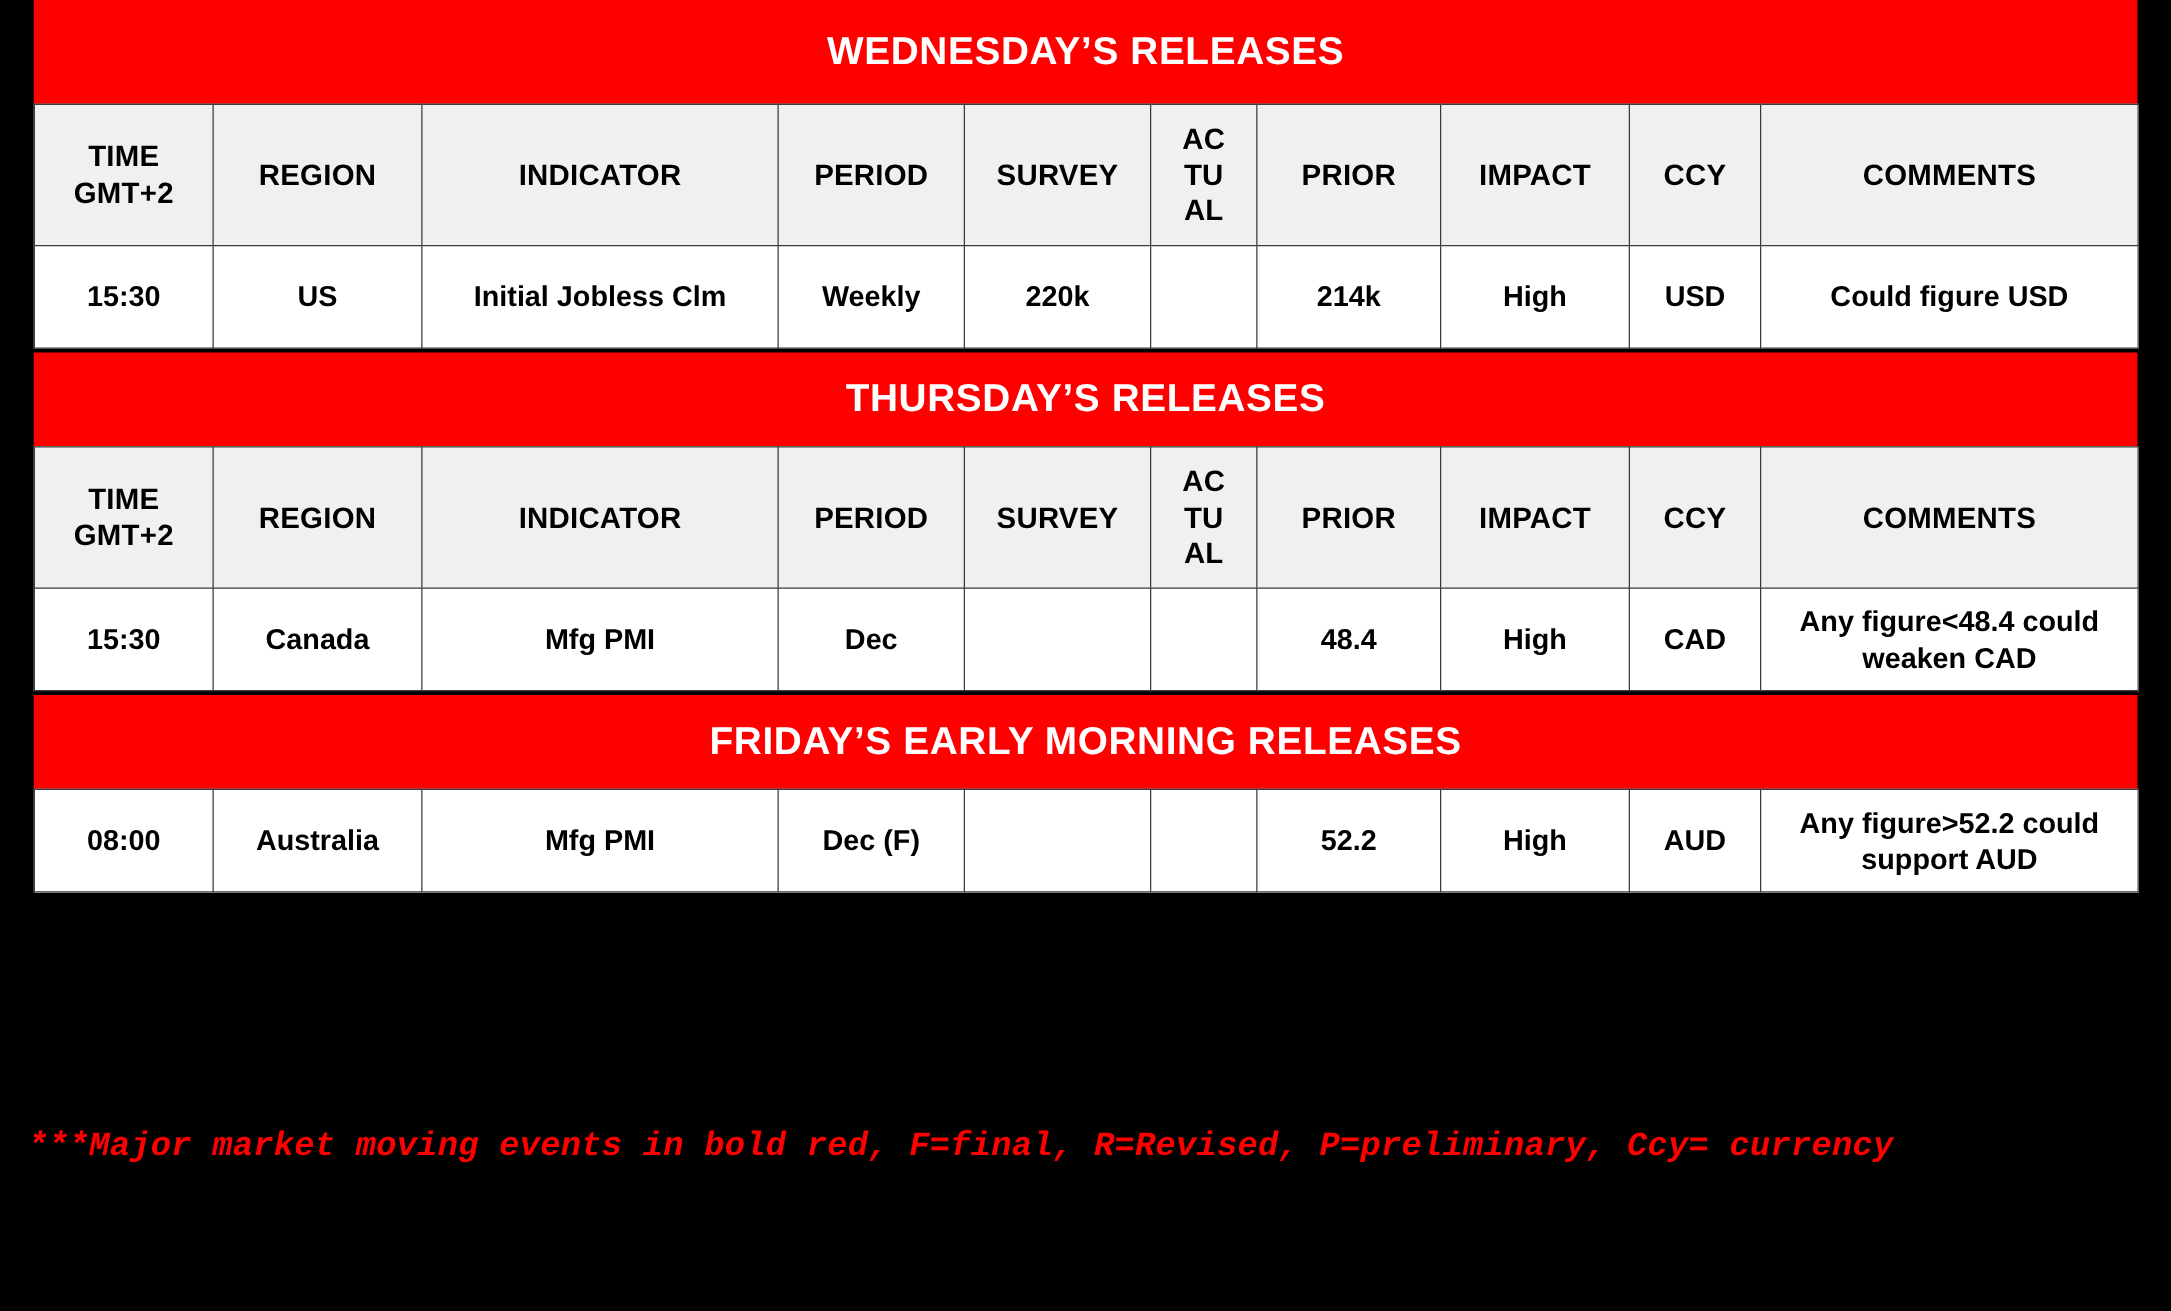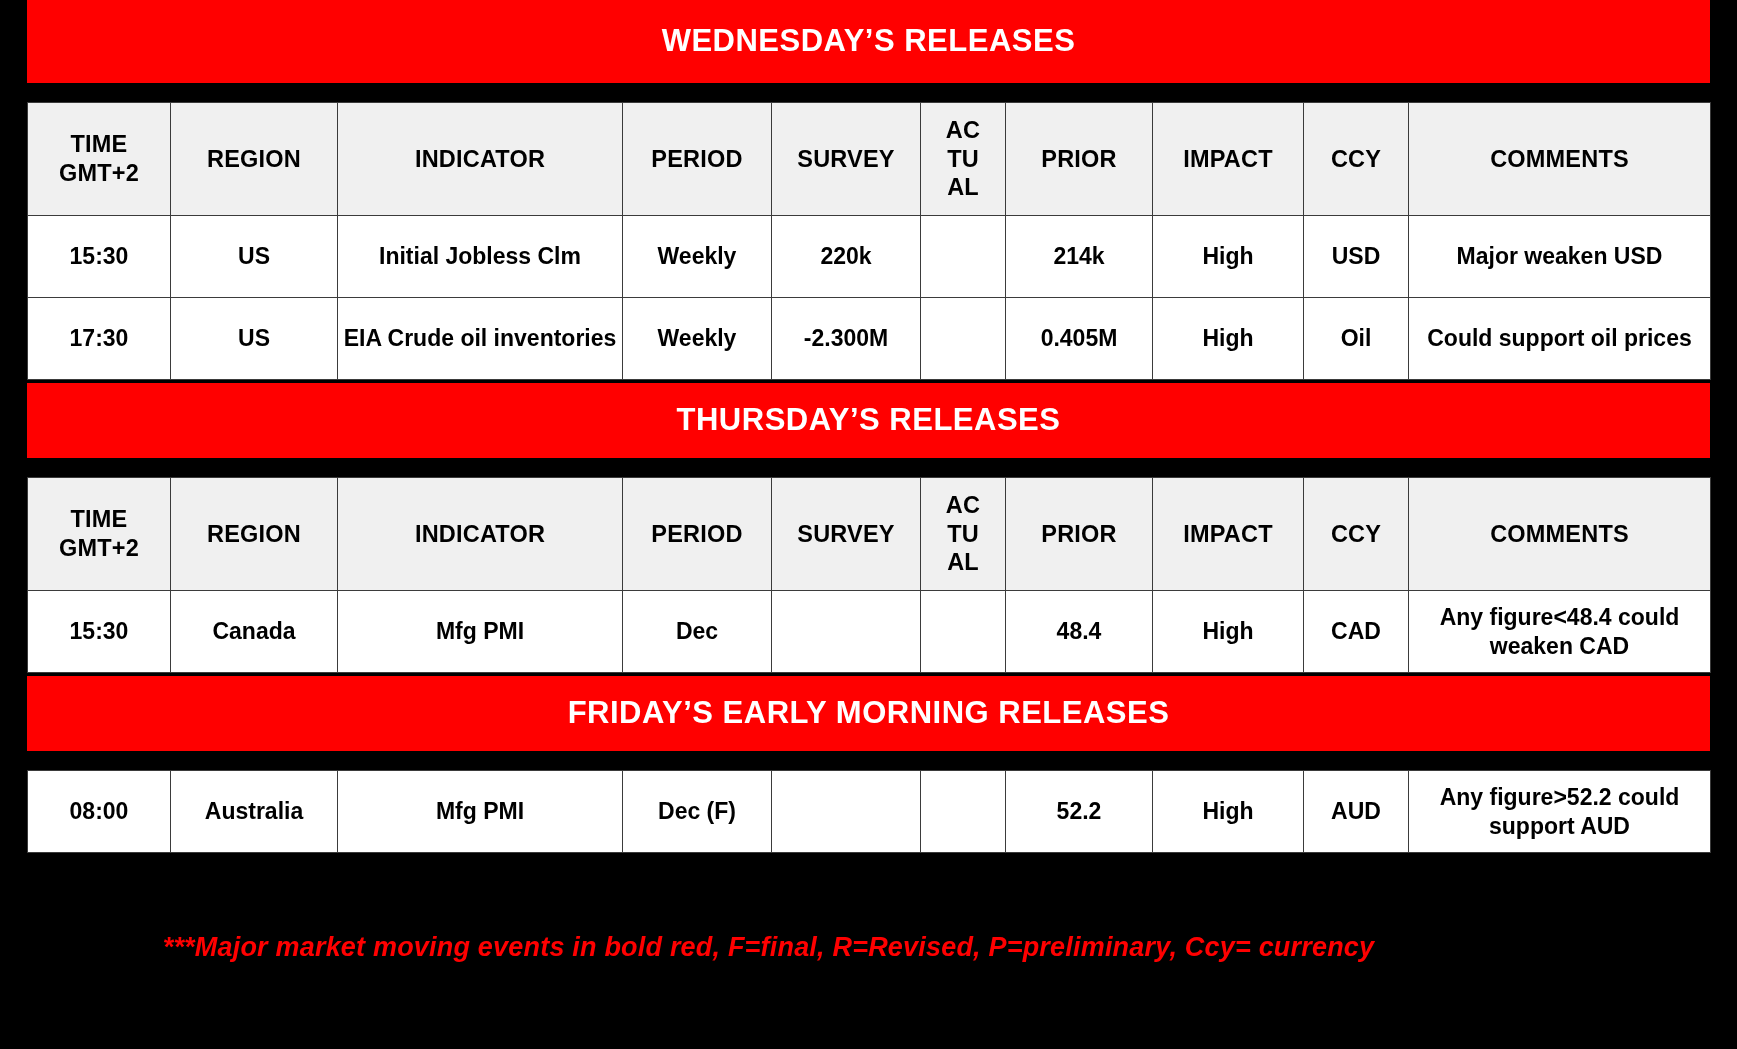--- a/index.html
+++ b/index.html
@@ -43,21 +43,20 @@
   }
   .banner-tall { height: 83px; }
   .banner-mid  { height: 75px; }
 
   
   table.rel {
     border-collapse: collapse;
     table-layout: fixed;
     width: 1683px;
     background: #FFFFFF;
-    margin-top: 19px;
   }
   table.rel td, table.rel th {
     border: 1px solid #3b3b3b;
     box-sizing: border-box;
     text-align: center;
     vertical-align: middle;
     font-size: 23px;
     color: #000000;
     padding: 2px 4px;
     line-height: 1.22;
@@ -85,29 +84,29 @@
   col.c-impact  { width: 151px; }
   col.c-ccy     { width: 105px; }
   col.c-comment { width: 302px; }
 
   .gap { height: 3px; background: #000000; }
 
   
   .footnote {
     position: absolute;
     left: 0;
-    top: 932px;
+    top: 903px;
     width: 1537px;
     text-align: center;
     color: #FF0000;
     font-weight: bold;
     font-style: italic;
     font-size: 27px;
     letter-spacing: 0.2px;
-    font-family: Liberation Sans, sans-serif;
+    font-family: Liberation Mono, monospace;
   }
 </style>
 </head>
 <body>
 
 <div id="page">
   <div class="board">
 
     <div class="banner banner-tall">WEDNESDAY’S RELEASES</div>
 
@@ -149,33 +148,21 @@
         <tr>
           <td>15:30</td>
           <td>US</td>
           <td>Initial Jobless Clm</td>
           <td>Weekly</td>
           <td>220k</td>
           <td></td>
           <td>214k</td>
           <td>High</td>
           <td>USD</td>
-          <td>Major weaken USD</td>
-        </tr>
-        <tr>
-          <td>17:30</td>
-          <td>US</td>
-          <td>EIA Crude oil inventories</td>
-          <td>Weekly</td>
-          <td>-2.300M</td>
-          <td></td>
-          <td>0.405M</td>
-          <td>High</td>
-          <td>Oil</td>
-          <td>Could support oil prices</td>
+          <td>Could figure USD</td>
         </tr>
       </tbody>
     </table>
 
     <div class="gap"></div>
 
     <div class="banner banner-mid">THURSDAY’S RELEASES</div>
 
     <table class="rel">
       <colgroup>

